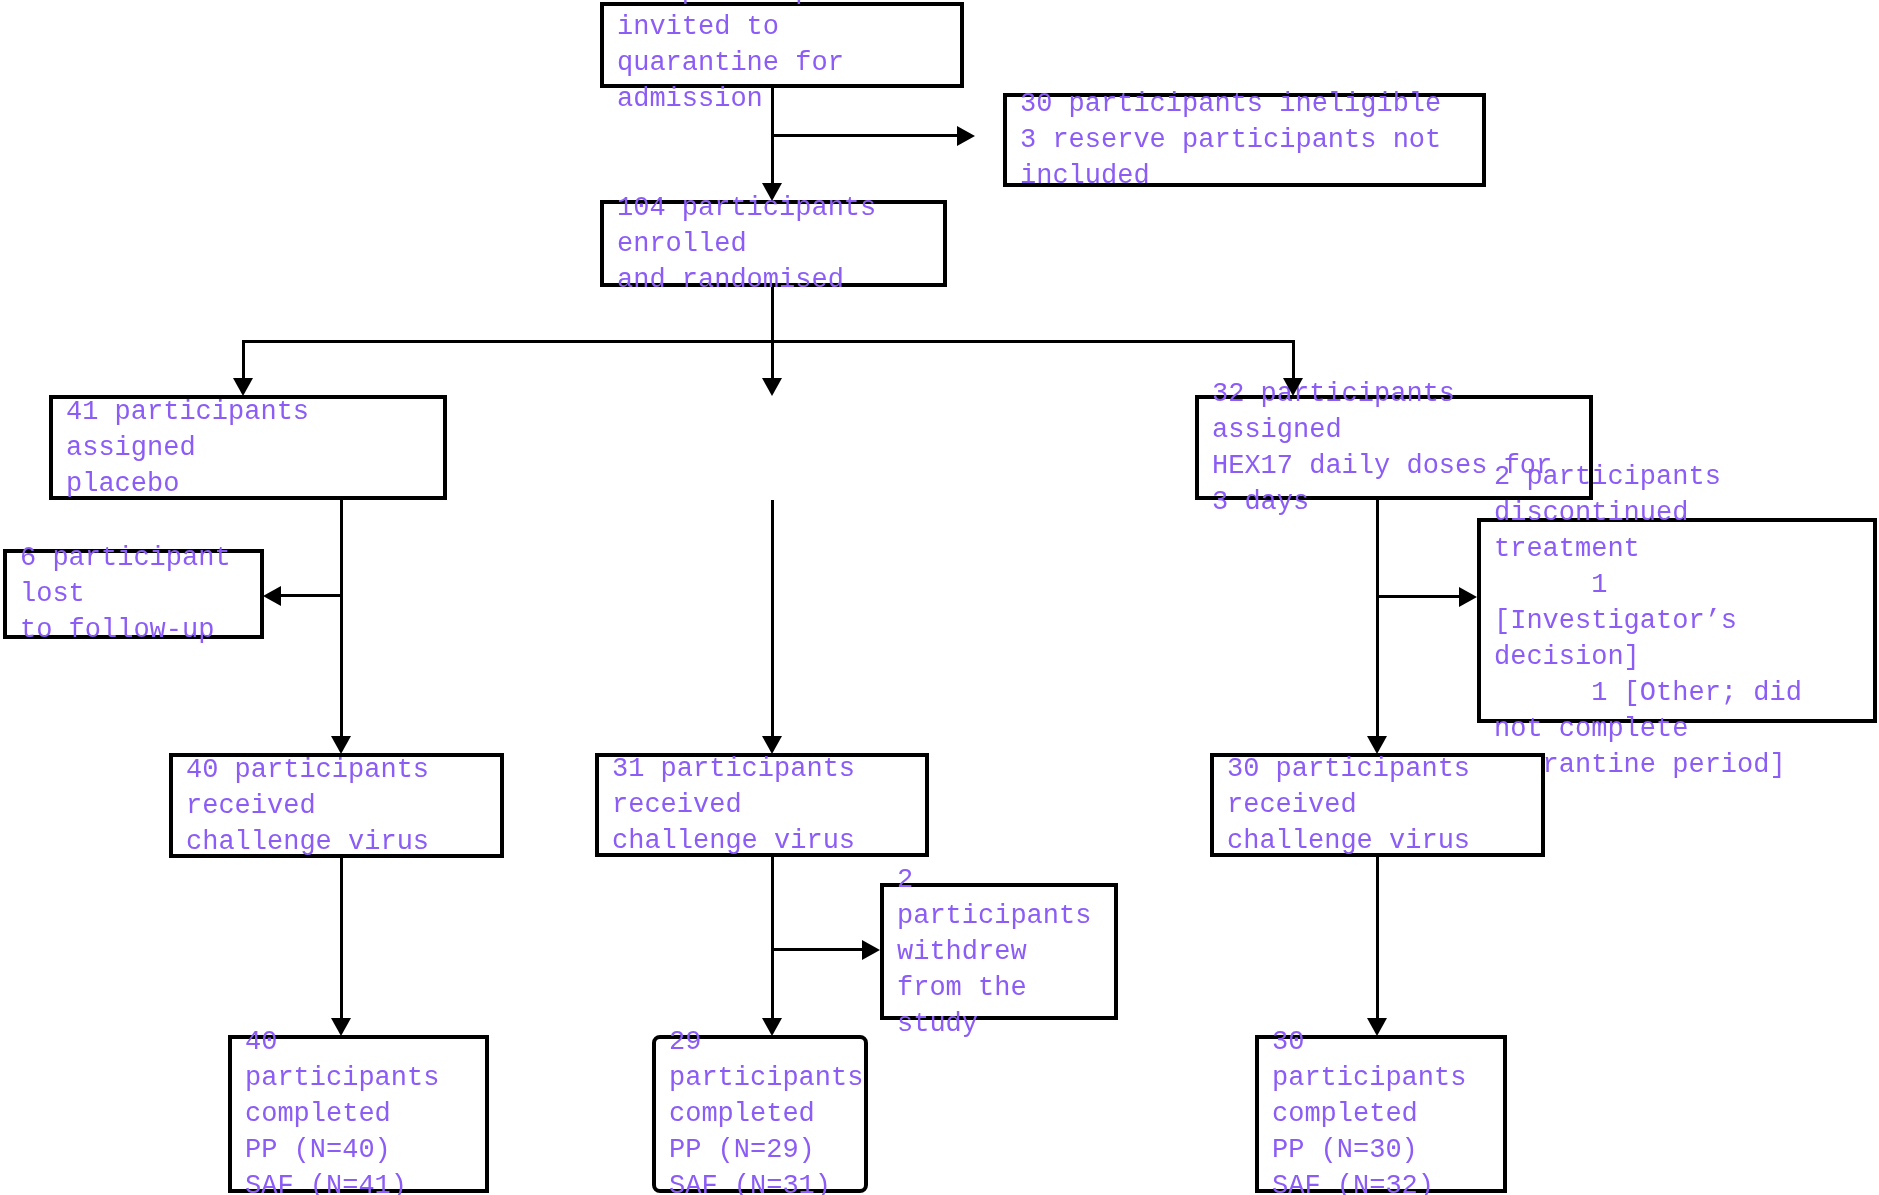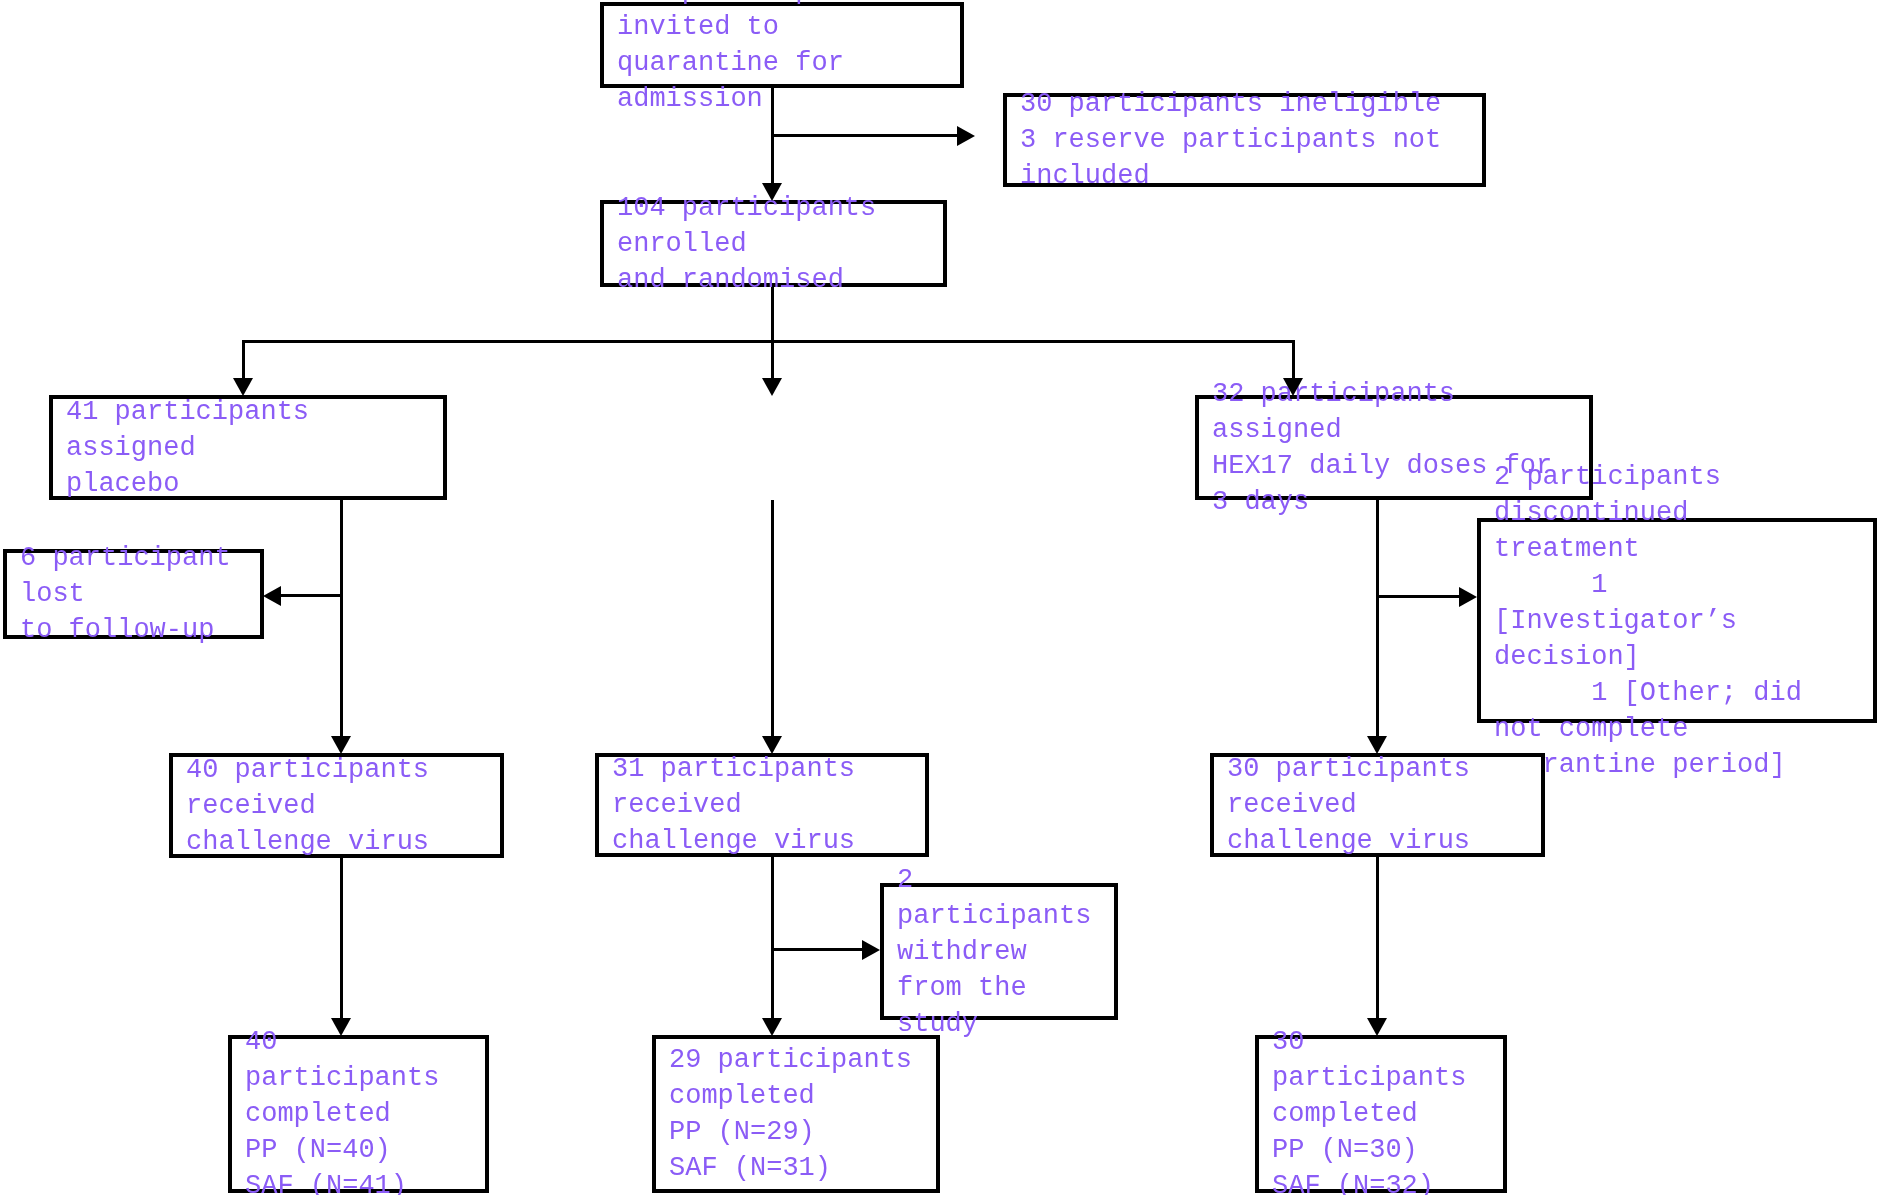--- a/index.html
+++ b/index.html
@@ -63,21 +63,21 @@
   #box-assigned-placebo   { left: 49px;   top: 395px;  width: 398px; height: 105px; }
   #box-assigned-day3      { left: 595px;  top: 395px;  width: 405px; height: 105px; }
   #box-assigned-daily     { left: 1195px; top: 395px;  width: 398px; height: 105px; }
   #box-lost-followup      { left: 3px;    top: 549px;  width: 261px; height: 90px; }
   #box-discontinued       { left: 1477px; top: 518px;  width: 400px; height: 205px; }
   #box-received-placebo   { left: 169px;  top: 753px;  width: 335px; height: 105px; }
   #box-received-day3      { left: 595px;  top: 753px;  width: 334px; height: 104px; }
   #box-received-daily     { left: 1210px; top: 753px;  width: 335px; height: 104px; }
   #box-withdrew           { left: 880px;  top: 883px;  width: 238px; height: 137px; }
   #box-completed-placebo  { left: 228px;  top: 1035px; width: 261px; height: 158px; }
-  #box-completed-day3     { left: 652px;  top: 1035px; width: 288px; height: 158px; }
+  #box-completed-day3     { left: 652px;  top: 1035px; width: 216px; height: 158px; border-radius: 8px; }
   #box-completed-daily    { left: 1255px; top: 1035px; width: 252px; height: 158px; }
 </style>
 </head>
 <body>
 
 <div id="canvas">
 
   <div class="box" id="box-invited">
     <span class="txt">137 participants invited to
 quarantine for admission</span>

